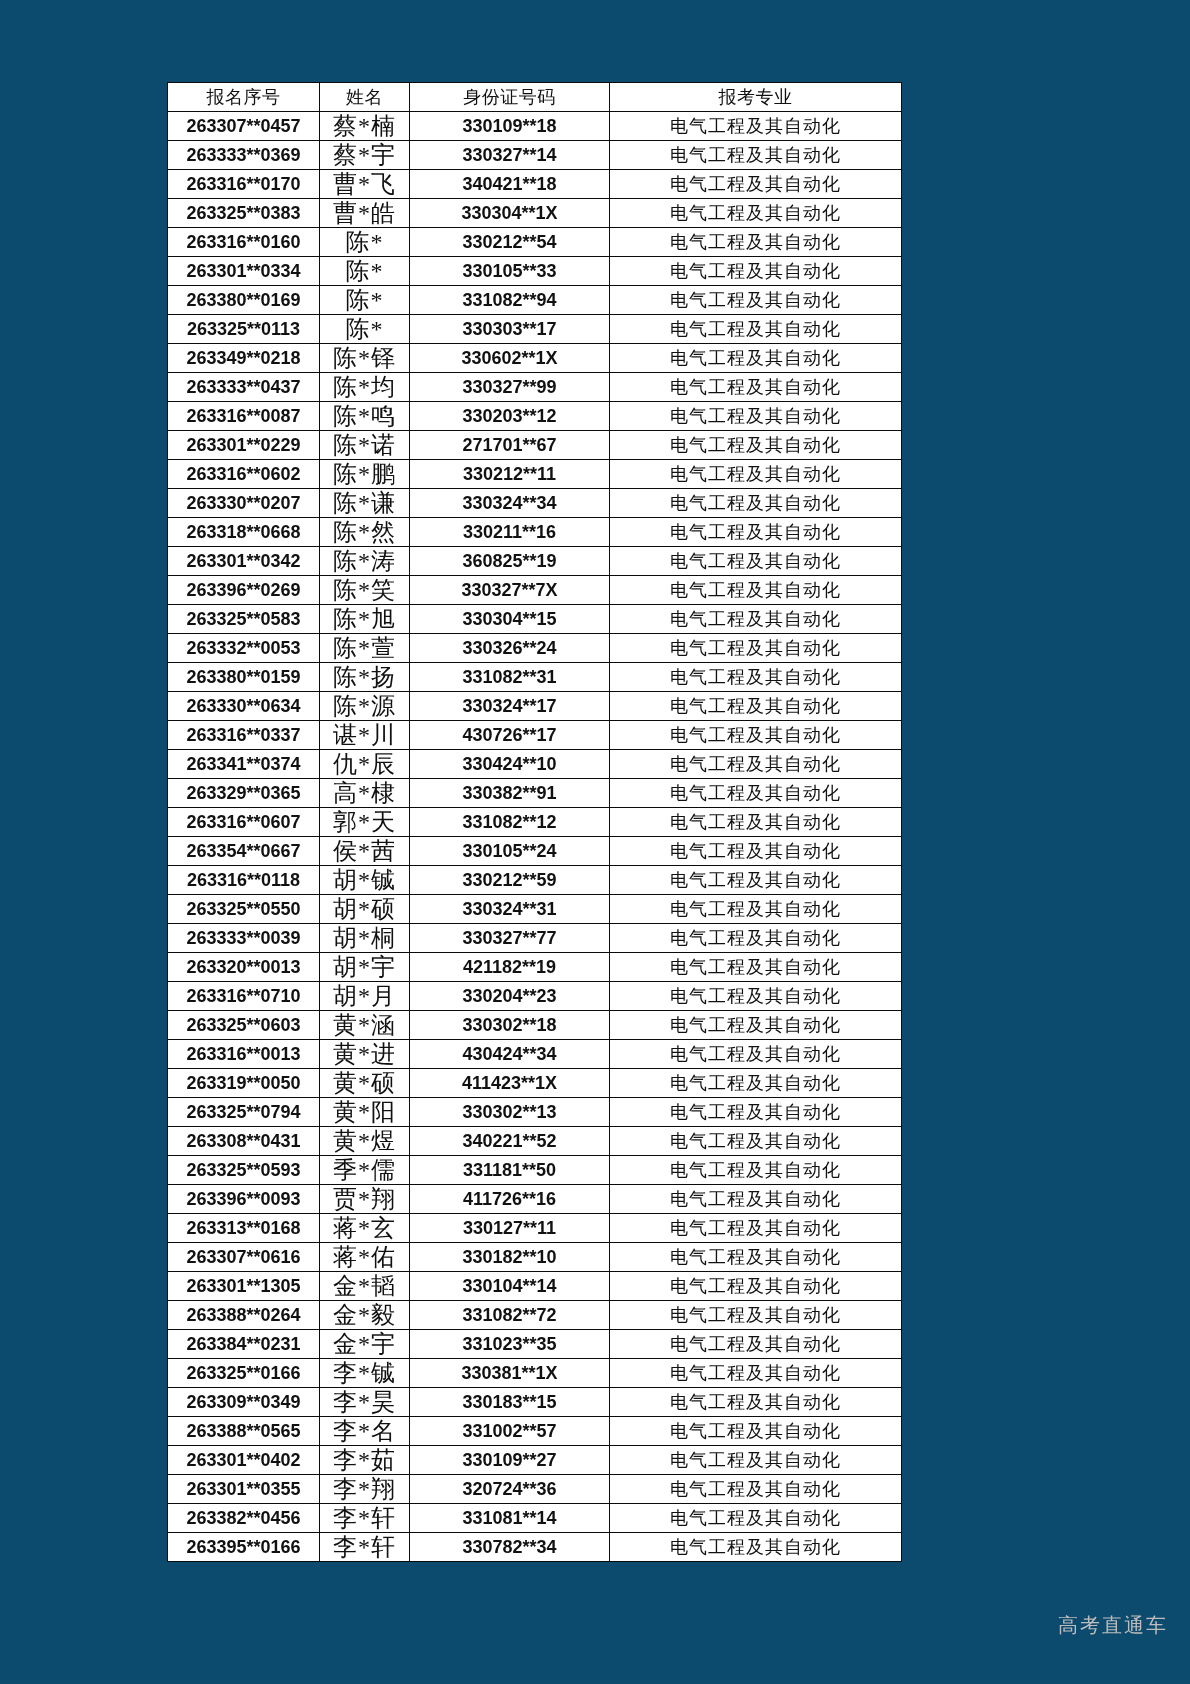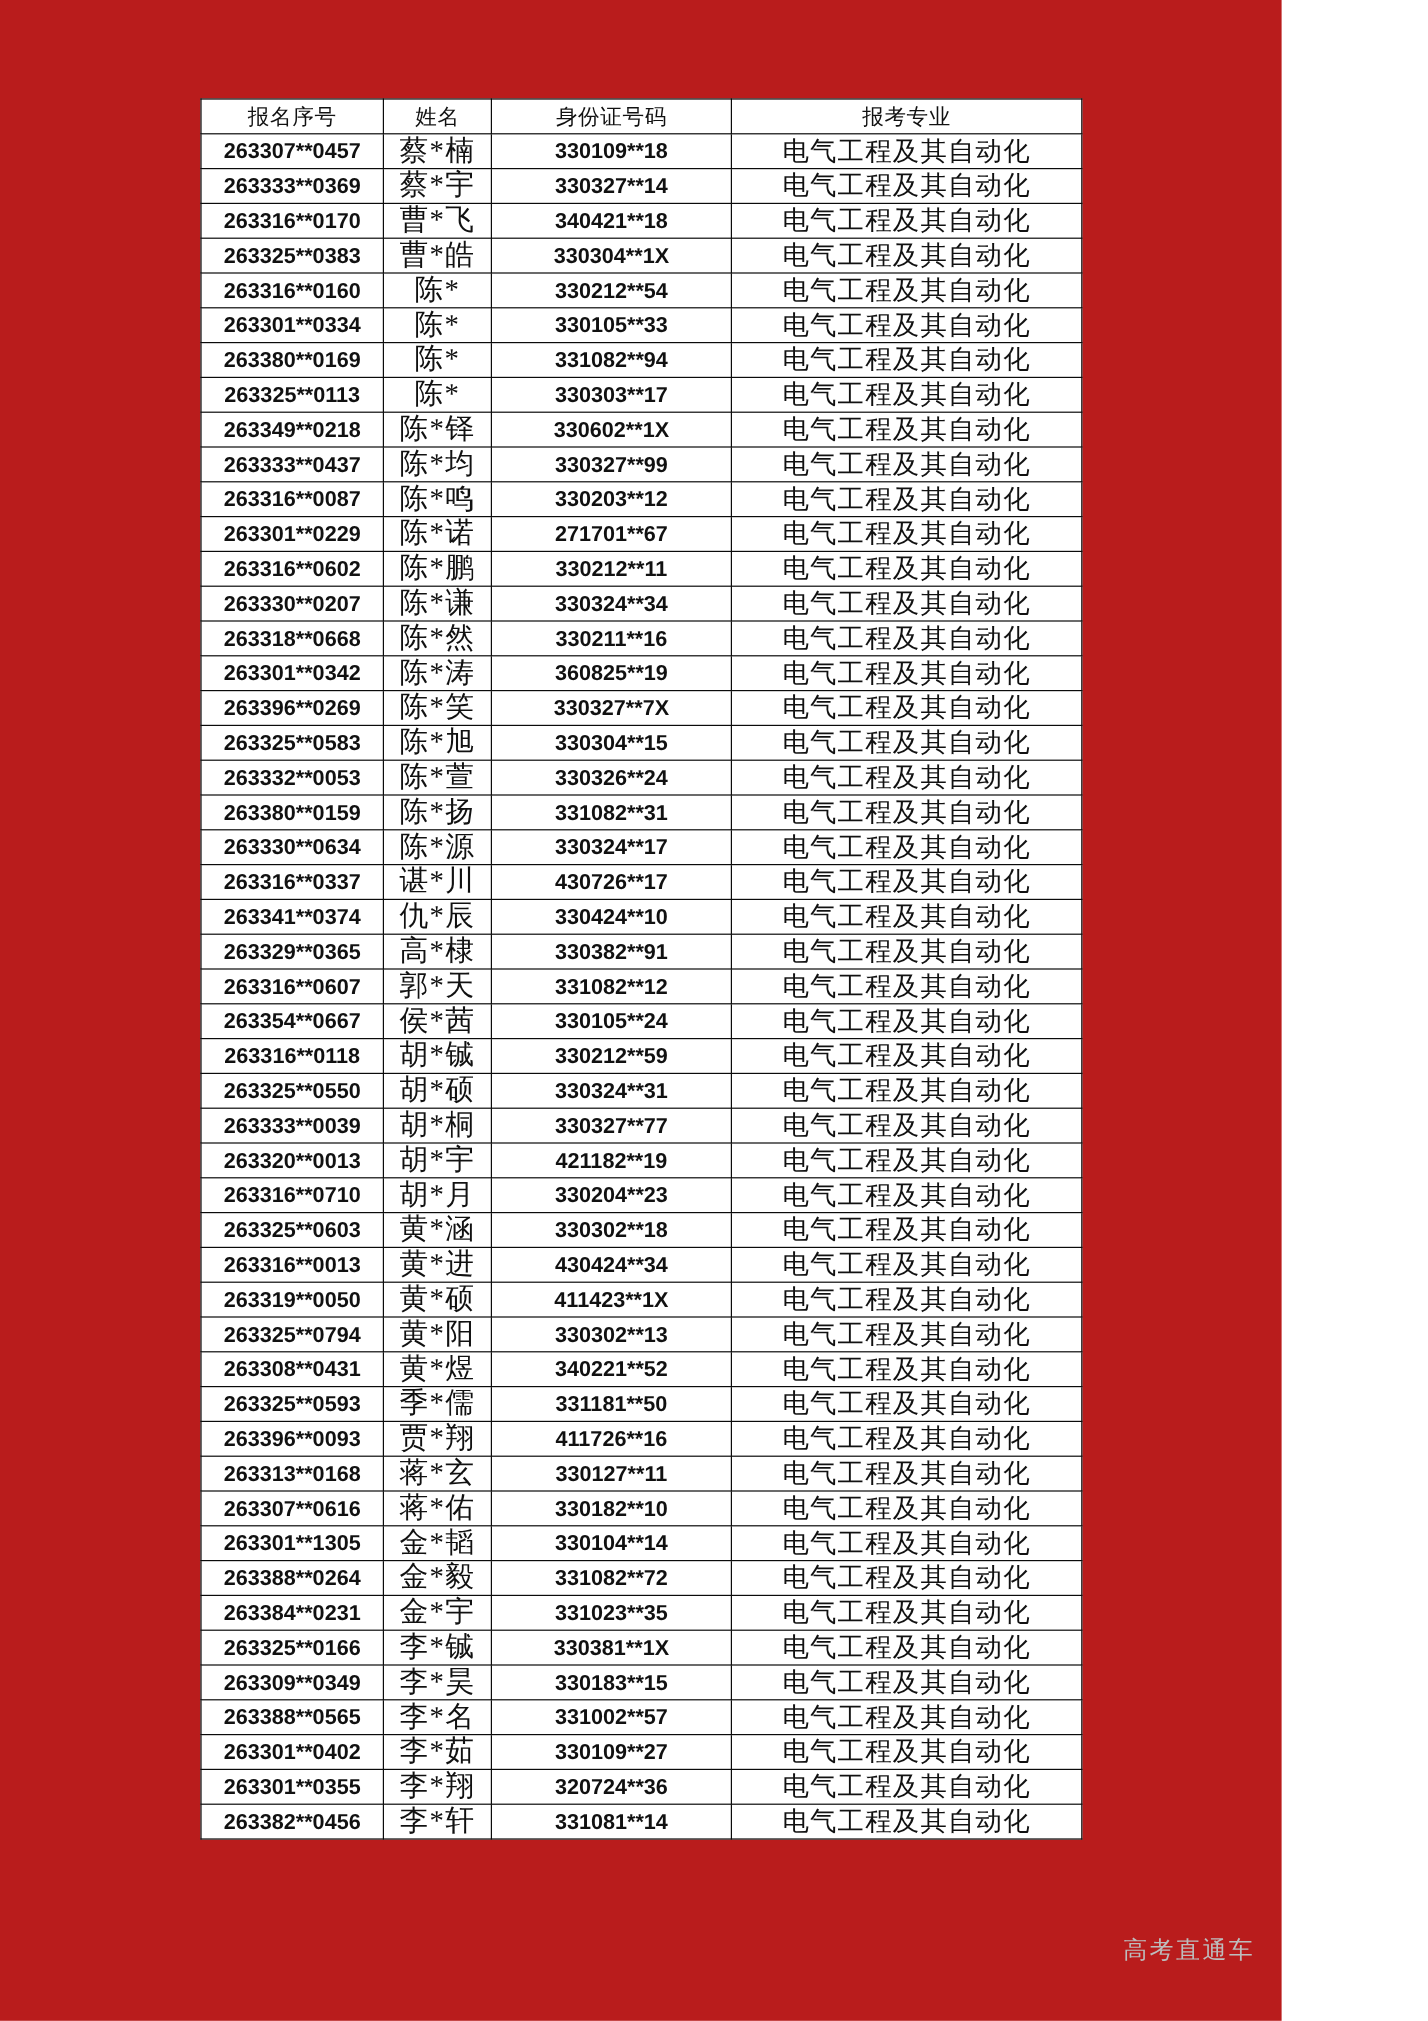--- a/index.html
+++ b/index.html
@@ -12,23 +12,23 @@
     width: 1190px;
     height: 1684px;
     position: relative;
     font-family: "Liberation Serif", "DejaVu Serif", serif;
     overflow: hidden;
   }
   #page {
     position: absolute;
     left: 0;
     top: 0;
-    width: 1068px;
+    width: 1190px;
     height: 1684px;
-    background: #b91c1c;
+    background: #0c4a6e;
   }
   #table-wrap {
     position: absolute;
     left: 167px;
     top: 82px;
     width: 734px;
   }
   table.roster {
     border-collapse: collapse;
     width: 734px;
@@ -61,21 +61,21 @@
     font-family: "Liberation Sans", "DejaVu Sans", sans-serif;
     font-size: 18px;
     font-weight: 700;
     letter-spacing: 0px;
   }
   td.name {
     font-size: 24px;
     letter-spacing: 1px;
   }
   td.major {
-    font-size: 22px;
+    font-size: 18px;
     letter-spacing: 1px;
   }
   #watermark {
     position: absolute;
     right: 22px;
     top: 1612px;
     font-size: 20px;
     color: #bdbdbd;
     letter-spacing: 2px;
     font-family: "Liberation Sans", "DejaVu Sans", sans-serif;
@@ -391,19 +391,25 @@
             <td class="name">李*翔</td>
             <td class="idnum">320724**36</td>
             <td class="major">电气工程及其自动化</td>
           </tr>
           <tr>
             <td class="seq">263382**0456</td>
             <td class="name">李*轩</td>
             <td class="idnum">331081**14</td>
             <td class="major">电气工程及其自动化</td>
           </tr>
+          <tr>
+            <td class="seq">263395**0166</td>
+            <td class="name">李*轩</td>
+            <td class="idnum">330782**34</td>
+            <td class="major">电气工程及其自动化</td>
+          </tr>
         </tbody>
     </table>
   </div>
 
   <div id="watermark">高考直通车</div>
 
 </div>
 
 </body></html>

